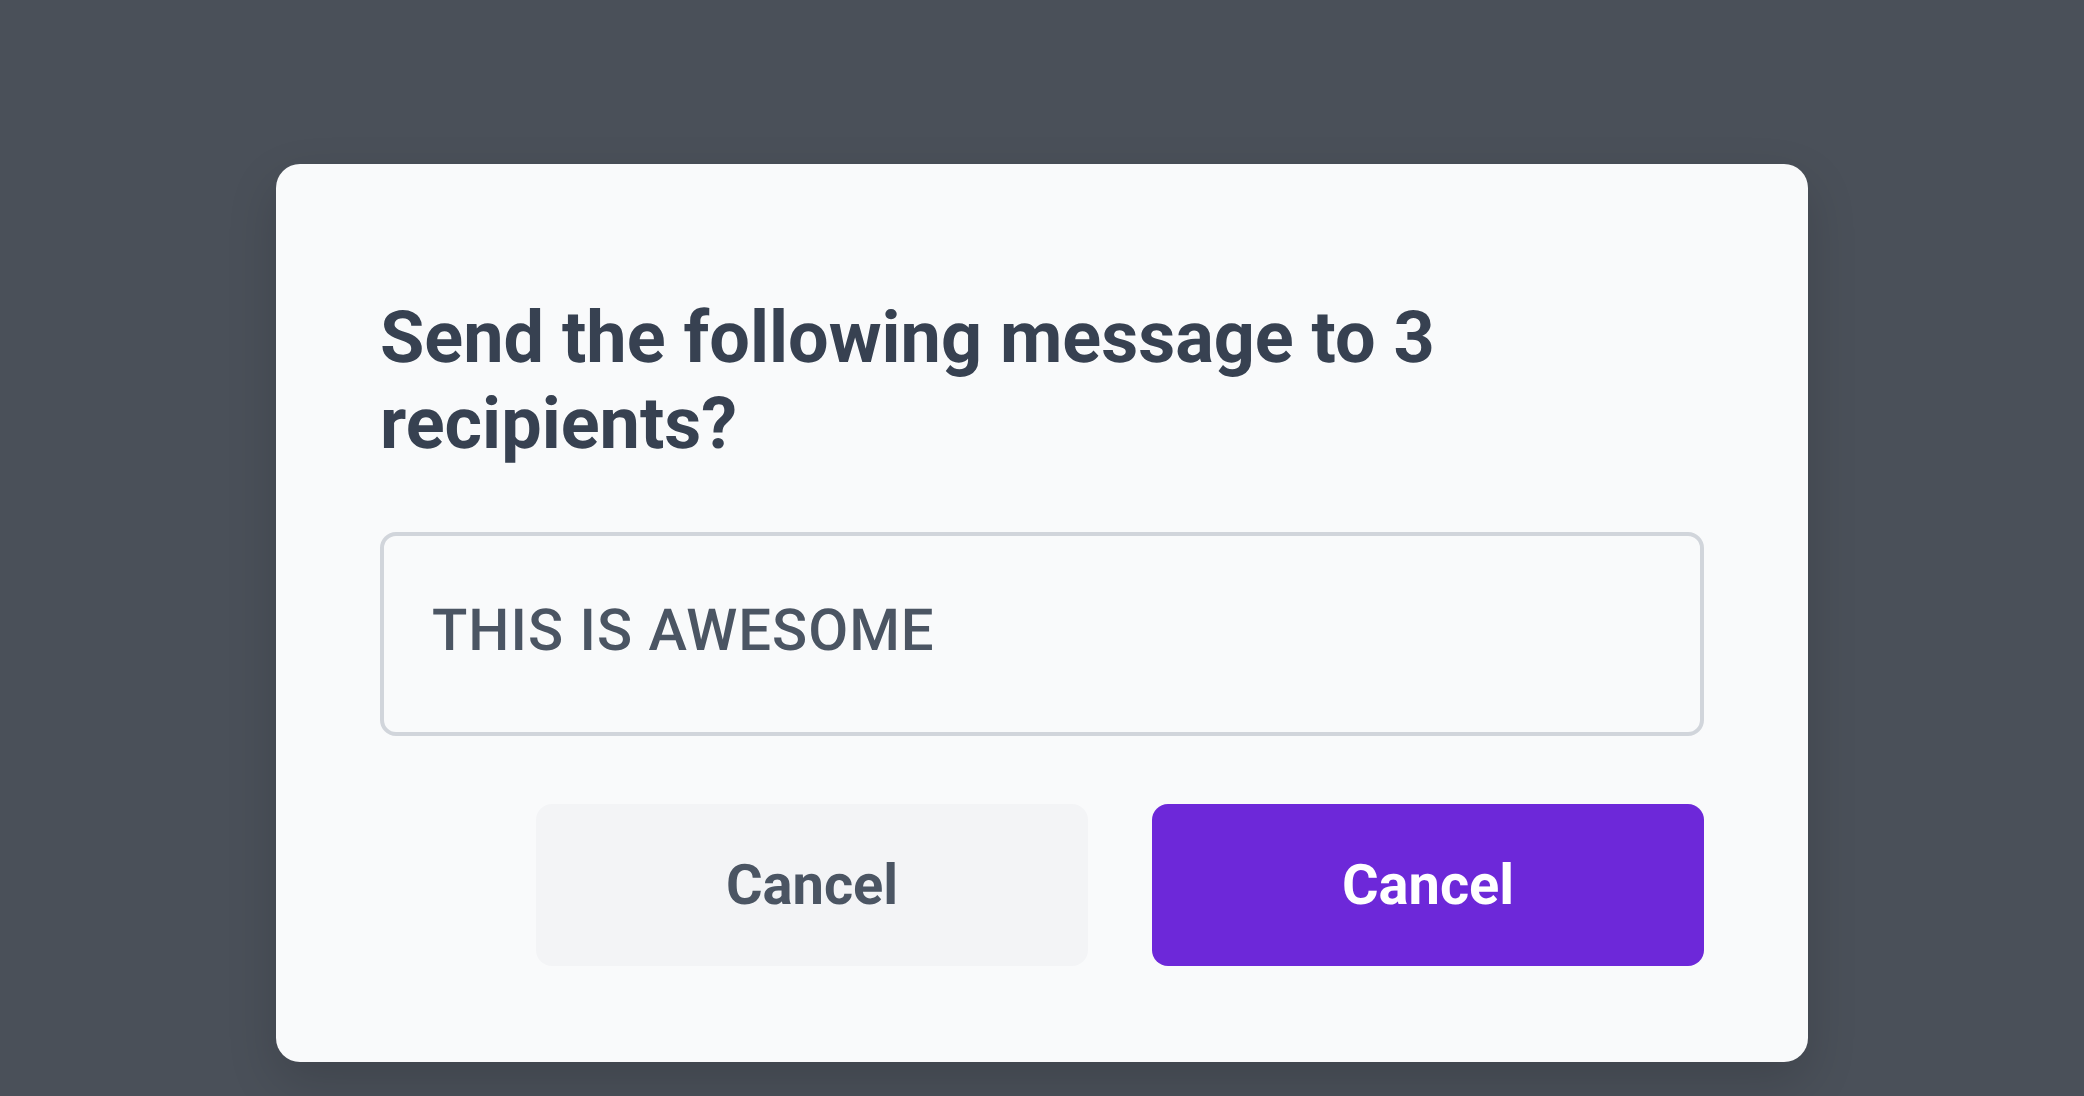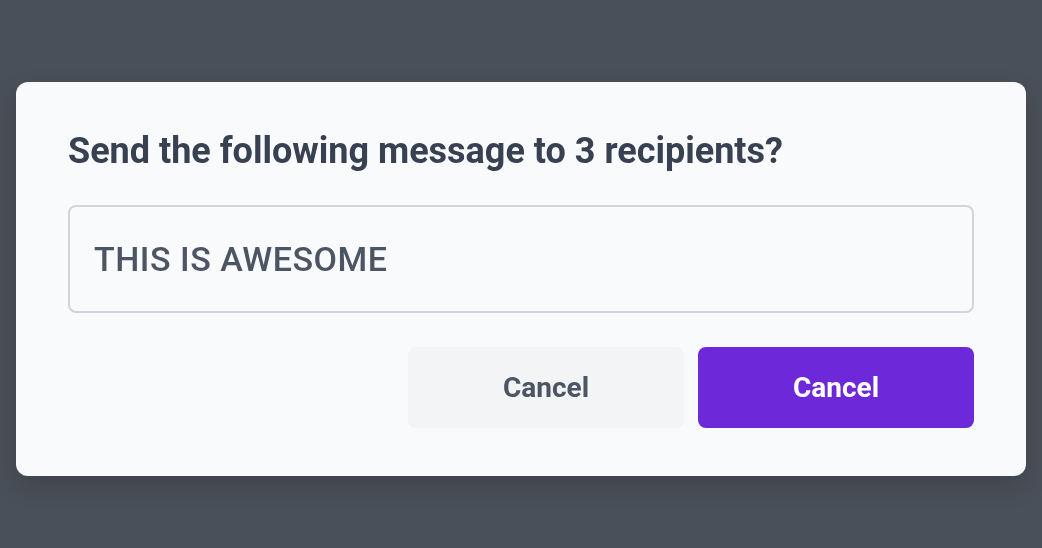--- a/index.html
+++ b/index.html
@@ -11,52 +11,52 @@
       width: 1042px;
       height: 548px;
       background: #4a5059;
       font-family: -apple-system, BlinkMacSystemFont, "Segoe UI", Roboto, Helvetica, Arial, sans-serif;
       display: flex;
       align-items: flex-start;
       justify-content: center;
       padding-top: 82px;
     }
     .dialog {
-      width: 1010px;
+      width: 766px;
       background: #f9fafb;
       border-radius: 12px;
-      padding: 48px 52px 48px 52px;
+      padding: 66px 52px 48px 52px;
       box-shadow: 0 10px 25px rgba(0,0,0,0.15);
     }
     .dialog-title {
       font-size: 36px;
       font-weight: 700;
       color: #374151;
       margin-bottom: 32px;
       line-height: 1.2;
     }
     .message-box {
       width: 100%;
       border: 2px solid #d1d5db;
       border-radius: 8px;
       padding: 30px 24px;
       background: #f9fafb;
-      font-size: 34px;
+      font-size: 29px;
       font-weight: 500;
       color: #4b5563;
       font-family: inherit;
       resize: none;
       margin-bottom: 30px;
       line-height: 1.3;
       letter-spacing: 0.5px;
     }
     .button-row {
       display: flex;
       justify-content: flex-end;
-      gap: 14px;
+      gap: 32px;
     }
     .btn {
       min-width: 276px;
       padding: 24px 20px;
       border: none;
       border-radius: 8px;
       font-size: 28px;
       font-weight: 700;
       cursor: pointer;
       font-family: inherit;

